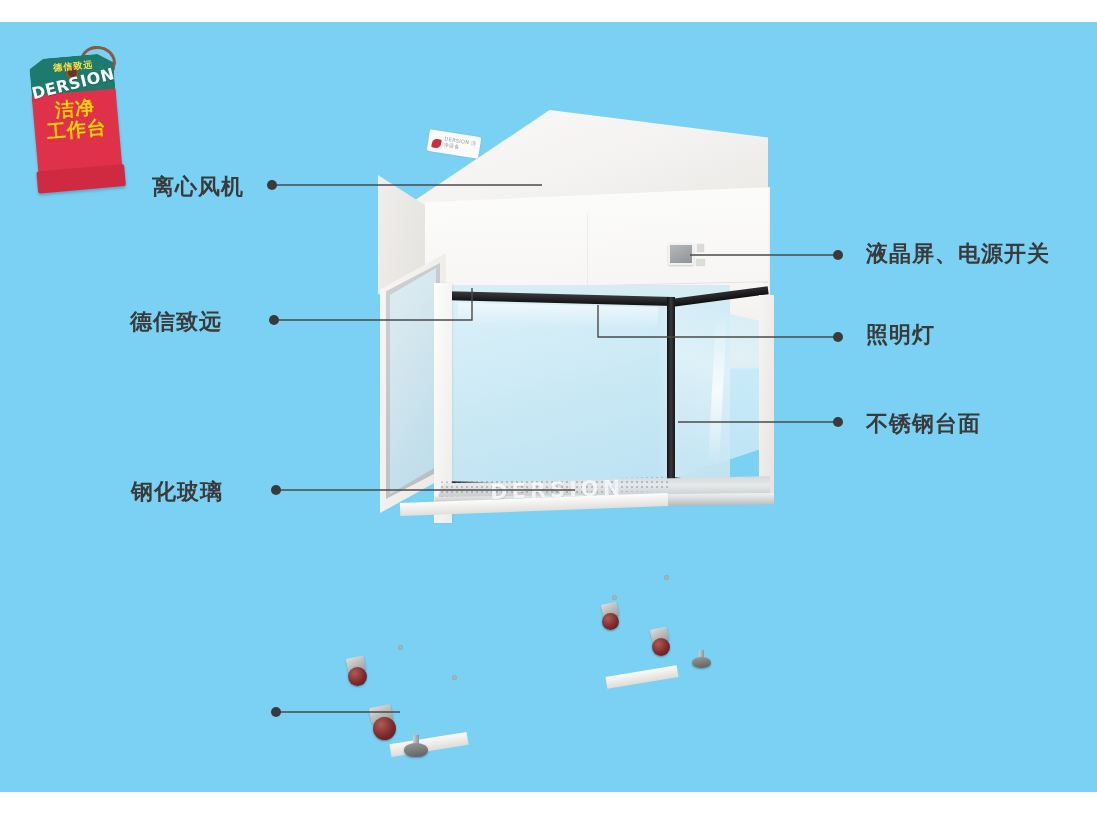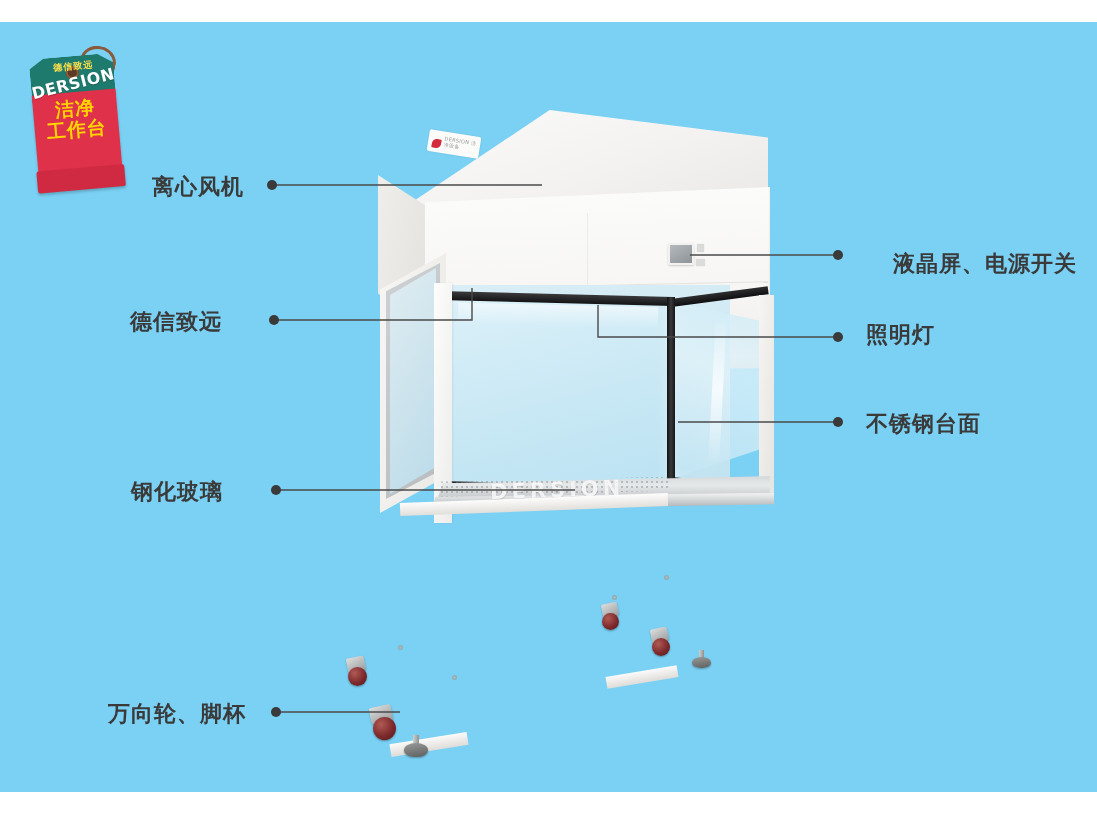--- a/index.html
+++ b/index.html
@@ -511,21 +511,20 @@
       <circle cx="838" cy="422" r="5"></circle>
     </g>
   </svg>
 
   <div class="callout" style="left:152px; top:172px;">离心风机</div>
 
   <div class="callout" style="left:130px; top:307px;">德信致远</div>
 
   <div class="callout" style="left:131px; top:477px;">钢化玻璃</div>
 
-  <div class="callout" style="left:108px; top:699px;">万向轮、脚杯</div>
-
-  <div class="callout" style="left:866px; top:249px;margin-left:27px;">液晶屏、电源开关</div>
+
+  <div class="callout" style="left:866px; top:239px;">液晶屏、电源开关</div>
 
   <div class="callout" style="left:866px; top:320px;">照明灯</div>
 
   <div class="callout" style="left:866px; top:409px;">不锈钢台面</div>
 
 </div>
 
 </body></html>

